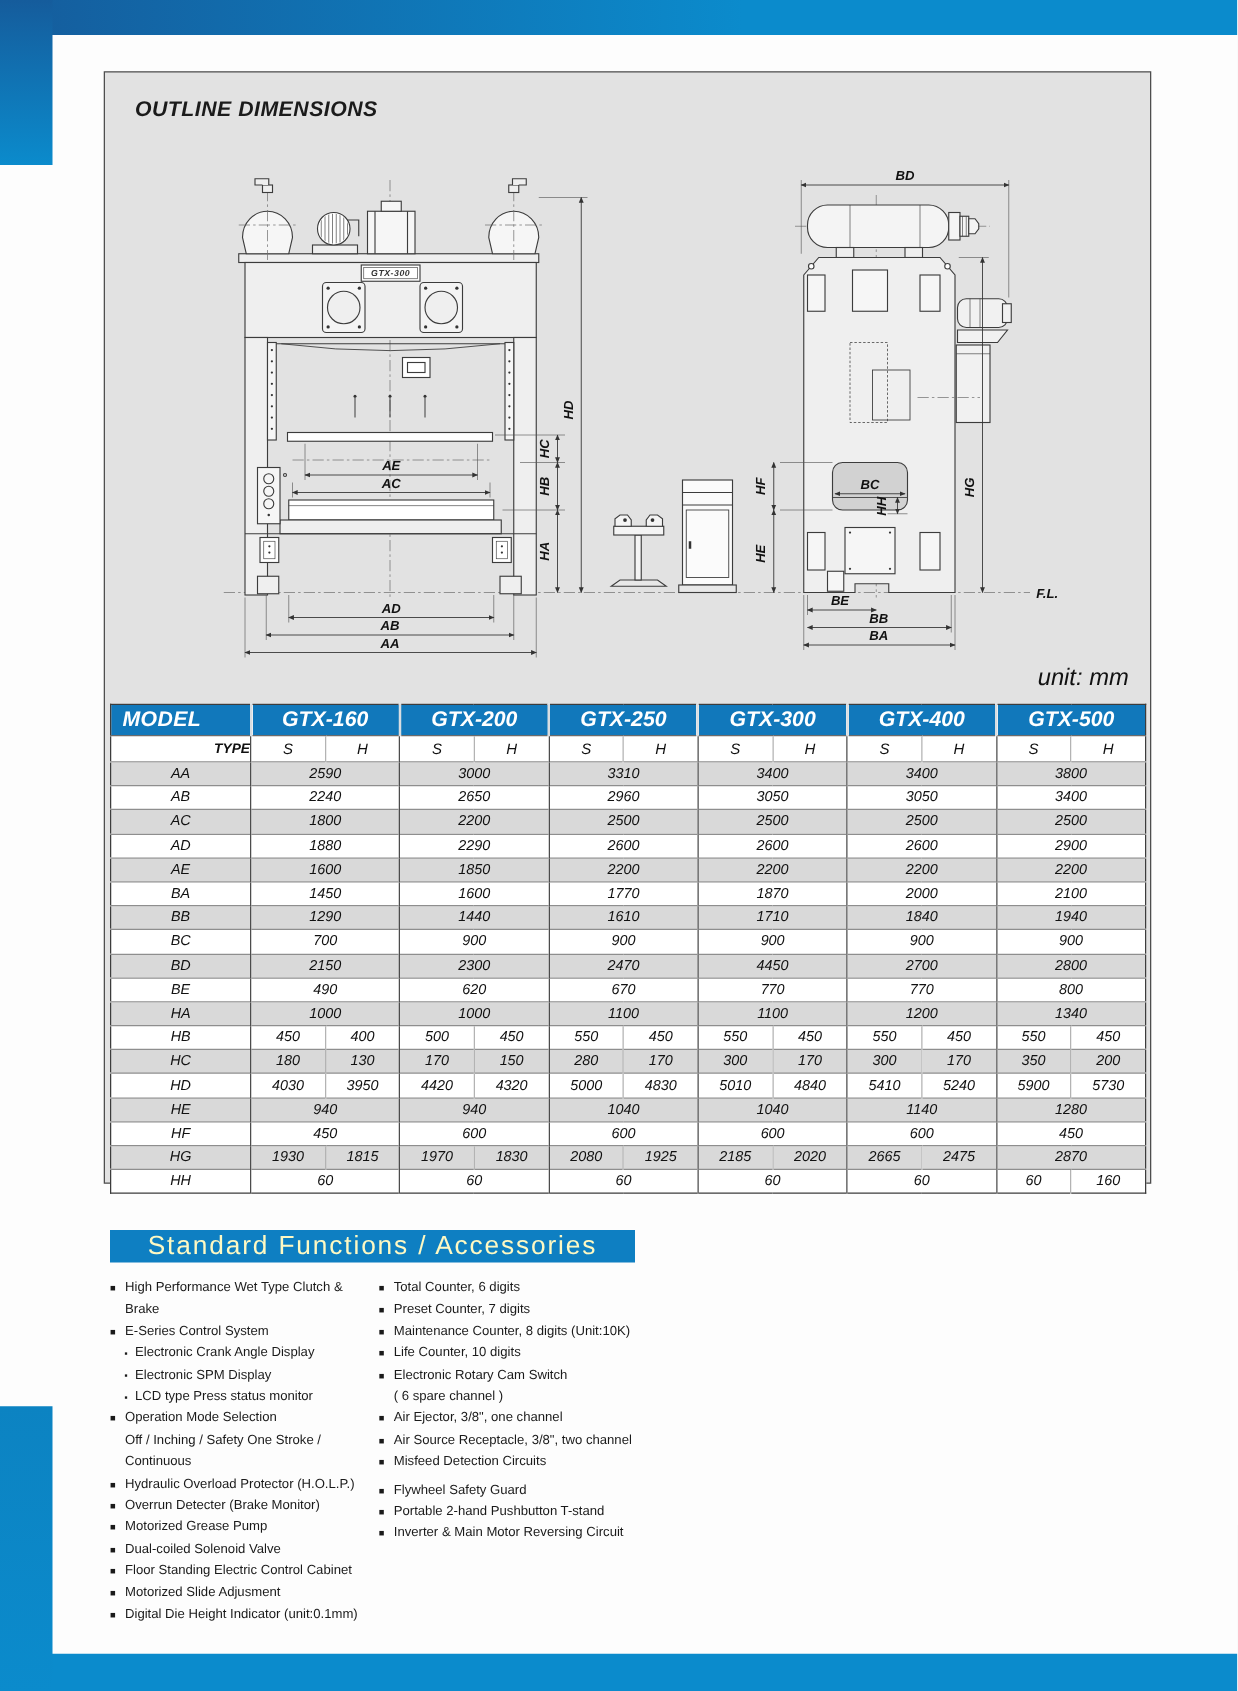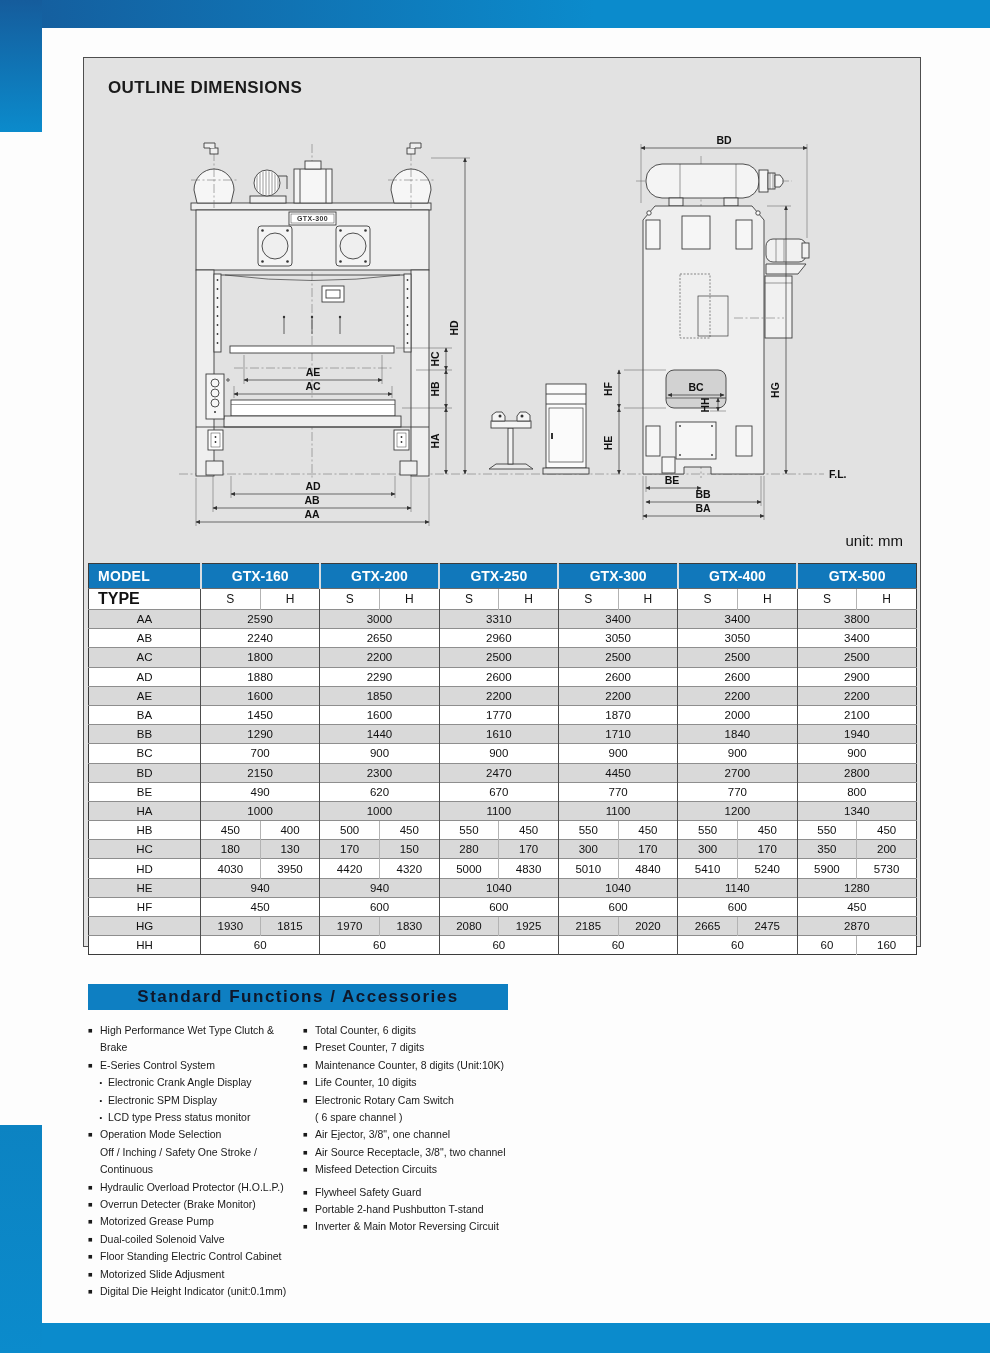--- a/index.html
+++ b/index.html
@@ -8,45 +8,45 @@
   
   .band-top{position:absolute;left:0;top:0;width:990px;height:28px;
             background:linear-gradient(90deg,var(--accent-dark),var(--accent) 60%,var(--accent));}
   .block-top-left{position:absolute;left:0;top:0;width:42px;height:132px;
             background:linear-gradient(180deg,var(--accent-dark),var(--accent));}
   .band-bottom{position:absolute;left:0;top:1323px;width:990px;height:30px;background:var(--accent);}
   .block-bottom-left{position:absolute;left:0;top:1125px;width:42px;height:228px;
             background:linear-gradient(180deg,var(--accent-mid),var(--accent));}
   
   .panel{position:absolute;left:83px;top:57px;width:838px;height:890px;
-         background:var(--panel-gray);border:1px solid #4e4e4e;box-sizing:border-box;}
+         background:var(--panel-gray);border:1px solid #4e4e4e;box-sizing:border-box;font-style:italic;}
   .outline-title{position:absolute;left:24px;top:20px;font-size:17px;font-weight:bold;
          letter-spacing:.4px;color:#1b1b1b;}
-  .unit{position:absolute;right:17px;top:474px;font-size:15px;color:#111;}
+  .unit{position:absolute;right:17px;top:474px;font-size:19px;color:#111;}
   .drawings{position:absolute;left:0;top:70px;width:838px;height:430px;}
   
   .dim-table{position:absolute;left:4px;top:505px;width:829px;border-collapse:collapse;
       table-layout:fixed;background:#fff;border:1.5px solid #3c3c3c;}
   .dim-table td,.dim-table th{padding:0;text-align:center;overflow:hidden;white-space:nowrap;}
-  .dim-table .hdr th{height:24px;background:var(--table-header-blue);color:#fff;font-weight:bold;font-size:14px;}
+  .dim-table .hdr th{height:24px;background:var(--table-header-blue);color:#fff;font-weight:bold;font-size:17px;}
   .dim-table .hdr th.mh{border-left:2px solid #d8dde1;}
   .dim-table .hdr .model-h{text-align:left;padding-left:9px;letter-spacing:.3px;}
   .dim-table .type th,.dim-table .type td{height:20px;background:#fff;border-top:1px solid #6b6b6b;}
-  .dim-table .type .type-h{text-align:left;padding-left:9px;font-weight:bold;font-size:16px;}
+  .dim-table .type .type-h{text-align:right;padding-left:9px;font-weight:bold;font-size:11px;}
   .dim-table .type td{font-size:12px;}
   .dim-table .type td.sh{border-left:1px solid #4c4c4c;}
   .dim-table .type td.shh{border-left:1px solid #b3b3b3;}
   .dim-table tr.data td{height:18.2px;font-size:11.5px;border-top:1px solid #8e8e8e;}
   .dim-table tr.data td.ms{border-left:1px solid #4c4c4c;}
   .dim-table tr.data td.hh2{border-left:1px solid #b3b3b3;margin-left:31px;}
   .dim-table tr.g td{background:var(--row-gray);}
   .dim-table tr.w td{background:#fff;}
   
   .func-title{position:absolute;left:88px;top:984px;width:420px;height:26px;line-height:26px;
-      background:var(--title-box-blue);color:#0f172a;font-weight:bold;font-size:17px;
+      background:var(--title-box-blue);color:#fef9c3;font-weight:normal;font-size:21px;
       letter-spacing:1.5px;text-align:center;}
   .func-col{position:absolute;top:1022px;}
   .func-col.left{left:88px;width:214px;}
   .func-col.right{left:303px;width:235px;}
   .li{display:flex;align-items:flex-start;line-height:17.4px;font-size:10.5px;color:#1a1a1a;white-space:nowrap;}
   .li .blt{flex:0 0 12px;font-size:7.5px;line-height:17.4px;color:#1a1a1a;}
   .li.sub{padding-left:11px;}
   .li.sub .blt{flex:0 0 9px;font-size:13px;font-weight:bold;}
   .li.cont{padding-left:12px;}
   .li.gap{margin-top:5px;}

